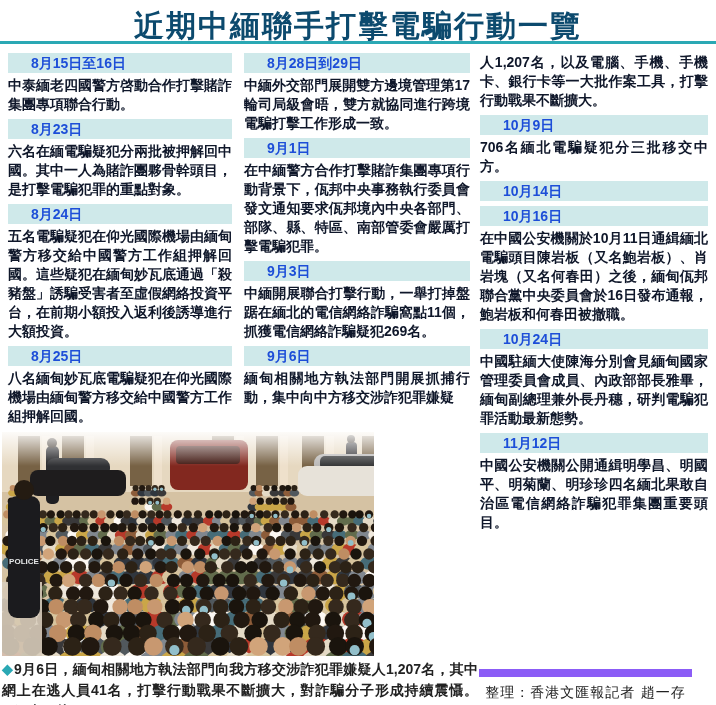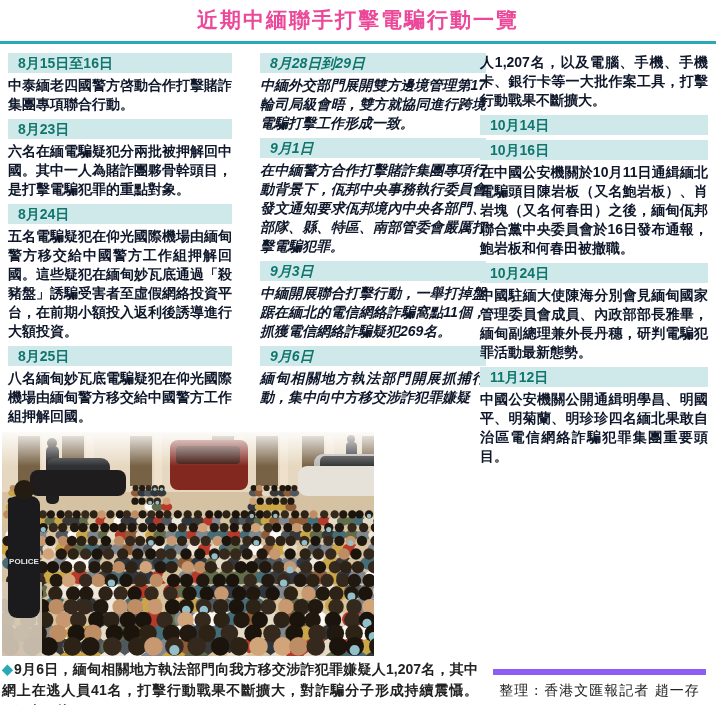--- a/index.html
+++ b/index.html
@@ -3,52 +3,52 @@
 <meta charset="utf-8">
 <style>
   html,body{margin:0;padding:0;background:#ffffff;}
   .page{
     position:relative;width:716px;height:705px;background:#ffffff;
     font-family:"Liberation Sans",sans-serif;overflow:hidden;
   }
   .page-title{
     position:absolute;top:6px;left:0;width:716px;margin:0;
     text-align:center;font-family:"DejaVu Serif","Liberation Serif",serif;
-    font-size:21px;font-weight:700;color:#ec4899;letter-spacing:2px;
+    font-size:30px;font-weight:700;color:#0c4a6e;letter-spacing:2px;
   }
   .title-rule{position:absolute;top:41px;left:0;width:716px;height:3px;background:#2aa8b4;}
   .col{position:absolute;top:50px;}
   .col-1{left:8px;width:224px;}
-  .col-2{left:260px;width:226px;font-style:italic;}
+  .col-2{left:244px;width:226px;}
   .col-3{left:480px;width:228px;}
   .date-bar{
-    background:#cfe9ea;color:#0f766e;font-weight:700;font-size:14px;
-    line-height:16px;padding:2px 0 2px 10px;margin:5px 0 3px 0;
+    background:#cfe9ea;color:#1d4ed8;font-weight:700;font-size:14px;
+    line-height:16px;padding:2px 0 2px 23px;margin:5px 0 3px 0;
   }
   .entry:first-child .date-bar{margin-top:3px;}
   .entry-text,.lead-text{
     font-size:14px;line-height:19px;color:#0f172a;font-weight:700;
     text-align:justify;margin:0;
   }
   .lead-text{margin-top:3px;}
   .photo-wrap{
     position:absolute;left:2px;top:432px;width:372px;height:224px;
     background:#d8c9b2;overflow:hidden;
   }
   .photo-wrap svg{display:block;}
   .photo-caption{
     position:absolute;left:2px;top:659px;width:476px;margin:0;
     font-size:14px;line-height:21px;font-weight:700;color:#222;
     text-align:justify;
   }
   .caption-bullet{color:#2aa8b4;margin-right:1px;}
   .photo-credit{margin-left:12px;white-space:nowrap;}
   .byline-box{
-    position:absolute;left:493px;top:669px;width:213px;
-    border-top:6px solid #8b5cf6;padding-top:7px;
+    position:absolute;left:479px;top:669px;width:213px;
+    border-top:8px solid #8b5cf6;padding-top:7px;
   }
   .byline{
     margin:0;font-family:"DejaVu Serif","Liberation Serif",serif;
     font-size:14px;color:#222;text-align:center;letter-spacing:1px;font-weight:400;
   }
 </style>
 </head>
 <body>
 
 <div class="page">
@@ -89,20 +89,24 @@
       <p class="entry-text">中緬開展聯合打擊行動，一舉打掉盤踞在緬北的電信網絡詐騙窩點11個，抓獲電信網絡詐騙疑犯269名。</p>
     </section>
     <section class="entry">
       <h2 class="date-bar">9月6日</h2>
       <p class="entry-text">緬甸相關地方執法部門開展抓捕行動，集中向中方移交涉詐犯罪嫌疑</p>
     </section>
   </div>
 
   <div class="col col-3">
     <p class="lead-text">人1,207名，以及電腦、手機、手機卡、銀行卡等一大批作案工具，打擊行動戰果不斷擴大。</p>
+    <section class="entry">
+      <h2 class="date-bar">10月9日</h2>
+      <p class="entry-text">706名緬北電騙疑犯分三批移交中方。</p>
+    </section>
     <section class="entry">
       <h2 class="date-bar">10月14日</h2>
     </section>
     <section class="entry">
       <h2 class="date-bar">10月16日</h2>
       <p class="entry-text">在中國公安機關於10月11日通緝緬北電騙頭目陳岩板（又名鮑岩板）、肖岩塊（又名何春田）之後，緬甸佤邦聯合黨中央委員會於16日發布通報，鮑岩板和何春田被撤職。</p>
     </section>
     <section class="entry">
       <h2 class="date-bar">10月24日</h2>
       <p class="entry-text">中國駐緬大使陳海分別會見緬甸國家管理委員會成員、內政部部長雅畢，緬甸副總理兼外長丹穗，研判電騙犯罪活動最新態勢。</p>

